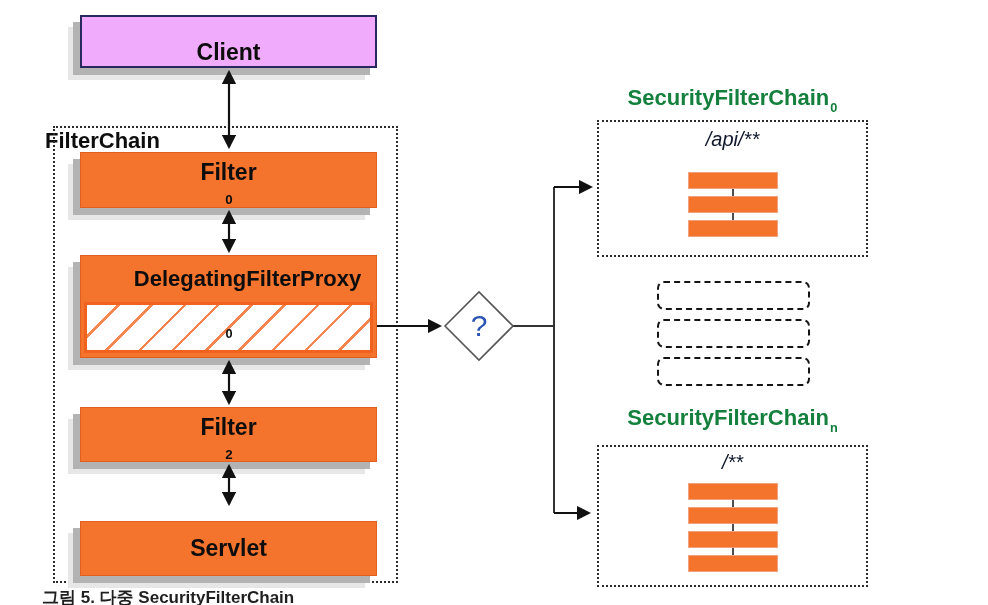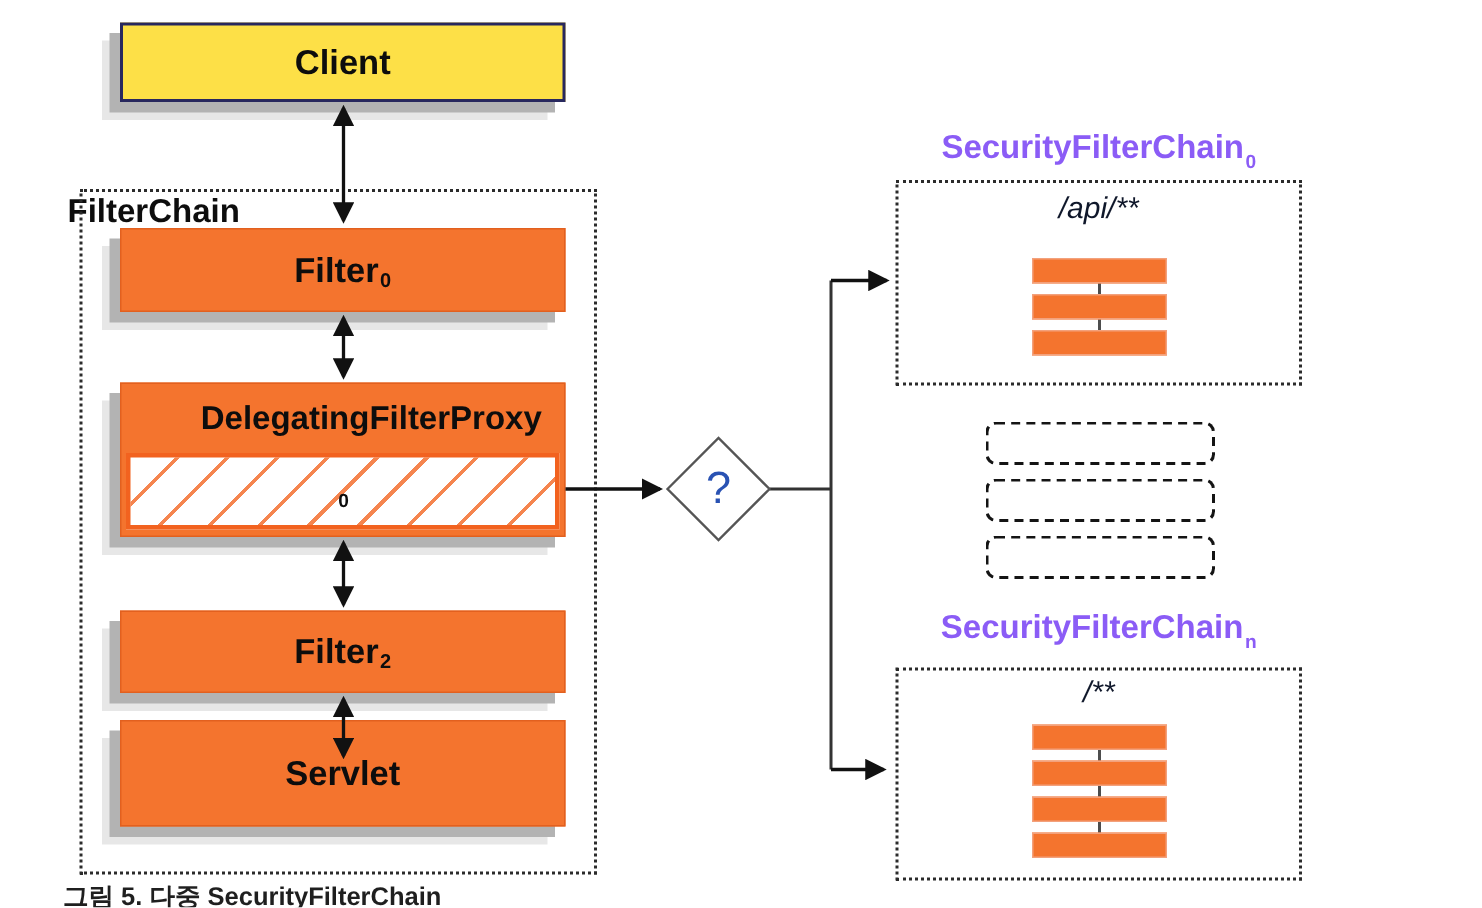--- a/index.html
+++ b/index.html
@@ -6,36 +6,36 @@
   #canvas{
     position:relative;width:988px;height:605px;background:#ffffff;overflow:hidden;
     font-family:"Liberation Sans","DejaVu Sans",sans-serif;color:#111;
   }
   
   .node{
     position:absolute;display:flex;align-items:center;justify-content:center;
     font-weight:bold;font-size:23px;color:#0d0d0d;box-sizing:border-box;
     box-shadow:-7px 7px 0 0 #b3b3b3,-12px 12px 0 0 #e7e7e7;
   }
-  .orange{background:#f4742e;border:1px solid #e2601f;}
-  .purple{background:#fde047;border:2px solid #28285e;}
+  .orange{background:#f4742e;border:1px solid #e2601f;flex-direction:column;}
+  .purple{background:#f0abfc;border:2px solid #28285e;align-items:flex-end;}
   .sub{font-size:0.58em;position:relative;top:0.48em;margin-left:1px;}
   
   .dfp{flex-direction:column;justify-content:flex-start;padding-left:38px;}
   .dfp-title{height:45px;display:flex;align-items:center;justify-content:center;font-size:22px;}
   .bean-filter{
     position:absolute;left:3px;right:3px;bottom:4px;height:51px;box-sizing:border-box;
     border:3px solid #f2621f;display:flex;align-items:center;justify-content:center;
     font-size:22px;font-weight:bold;color:#0d0d0d;
     background:repeating-linear-gradient(135deg,rgba(0,0,0,0) 0 21px,#f5854f 21px 23.5px),#ffffff;
   }
   
   .dashed-big{position:absolute;border:2px dotted #2b2b2b;box-sizing:border-box;background:transparent;}
   .group-label{position:absolute;font-weight:bold;font-size:22px;color:#0d0d0d;white-space:nowrap;margin-top:32px;}
-  .chain-title{position:absolute;width:271px;text-align:center;font-weight:bold;font-size:22px;color:#8b5cf6;}
+  .chain-title{position:absolute;width:271px;text-align:center;font-weight:bold;font-size:22px;color:#15803d;}
   .chain-title .sub{top:0.55em;}
   .pattern{position:absolute;width:271px;text-align:center;font-style:italic;font-size:20px;color:#0f172a;}
   
   .bar-stack{position:absolute;width:90px;display:flex;flex-direction:column;gap:7px;}
   .bar{height:17px;background:#f4742e;border:1px solid #f3a17c;box-sizing:border-box;position:relative;z-index:1;}
   .bar-connector{position:absolute;left:50%;top:9px;bottom:9px;width:2px;margin-left:-1px;background:#4d4d4d;z-index:0;}
   
   .mini-stack{position:absolute;left:657px;top:281px;width:153px;display:flex;flex-direction:column;gap:9px;}
   .mini-box{height:29px;border:2px dashed #141414;border-radius:7px;box-sizing:border-box;background:#fff;}
   
@@ -71,21 +71,21 @@
     <div class="bean-filter">
         <span class="sub">0</span>
     </div>
   </div>
 
   <div class="node orange" style="left:80px;top:407px;width:297px;height:55px;">
     <span>Filter</span>
       <span class="sub">2</span>
   </div>
 
-  <div class="node orange" style="left:80px;top:480px;width:297px;height:71px;">
+  <div class="node orange" style="left:80px;top:521px;width:297px;height:55px;">
     <span>Servlet</span>
   </div>
 
   <div class="chain-title" style="left:597px;top:85px;">
     <span>SecurityFilterChain</span><span class="sub">0</span>
   </div>
   <div class="dashed-big" style="left:597px;top:120px;width:271px;height:137px;"></div>
   <div class="pattern" style="left:597px;top:128px;">/api/**</div>
   <div class="bar-stack" style="left:688px;top:172px;">
     <div class="bar-connector"></div>

